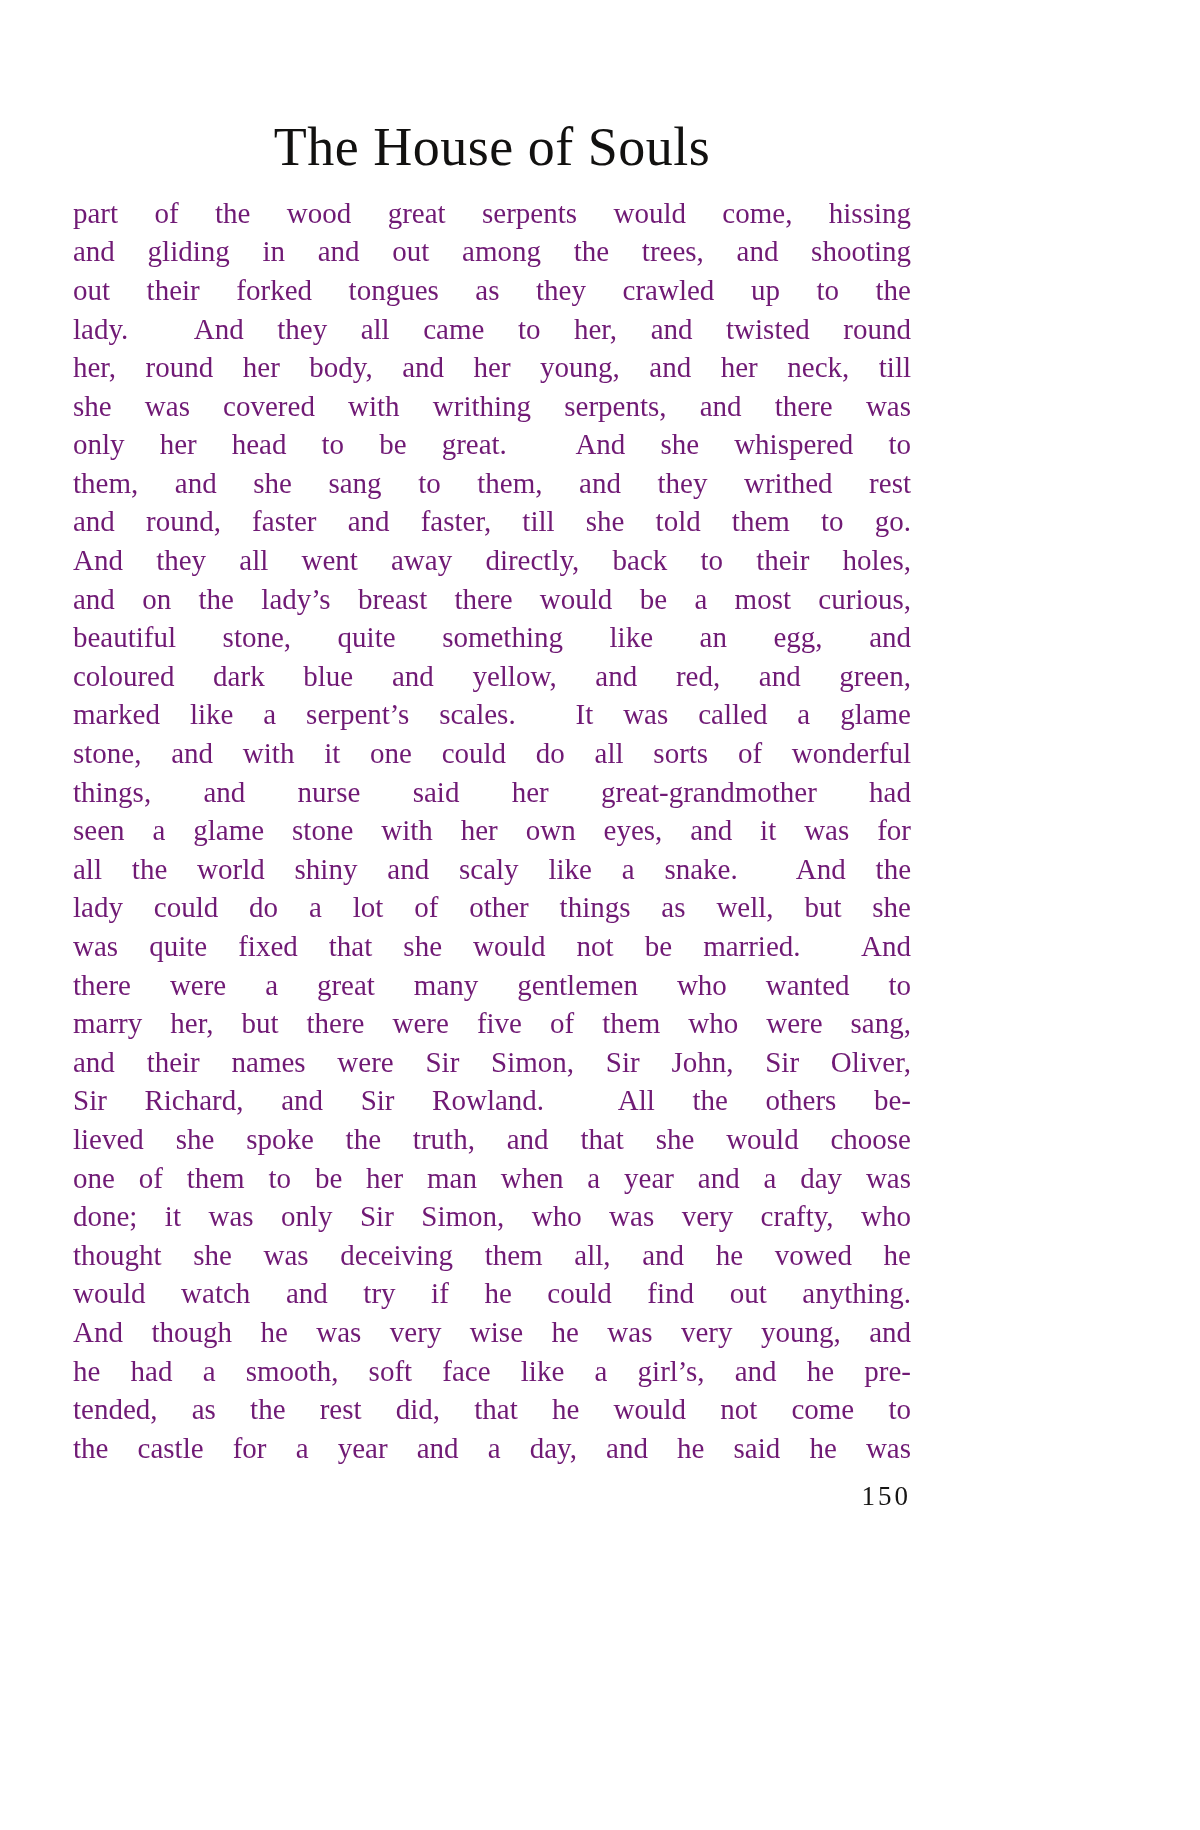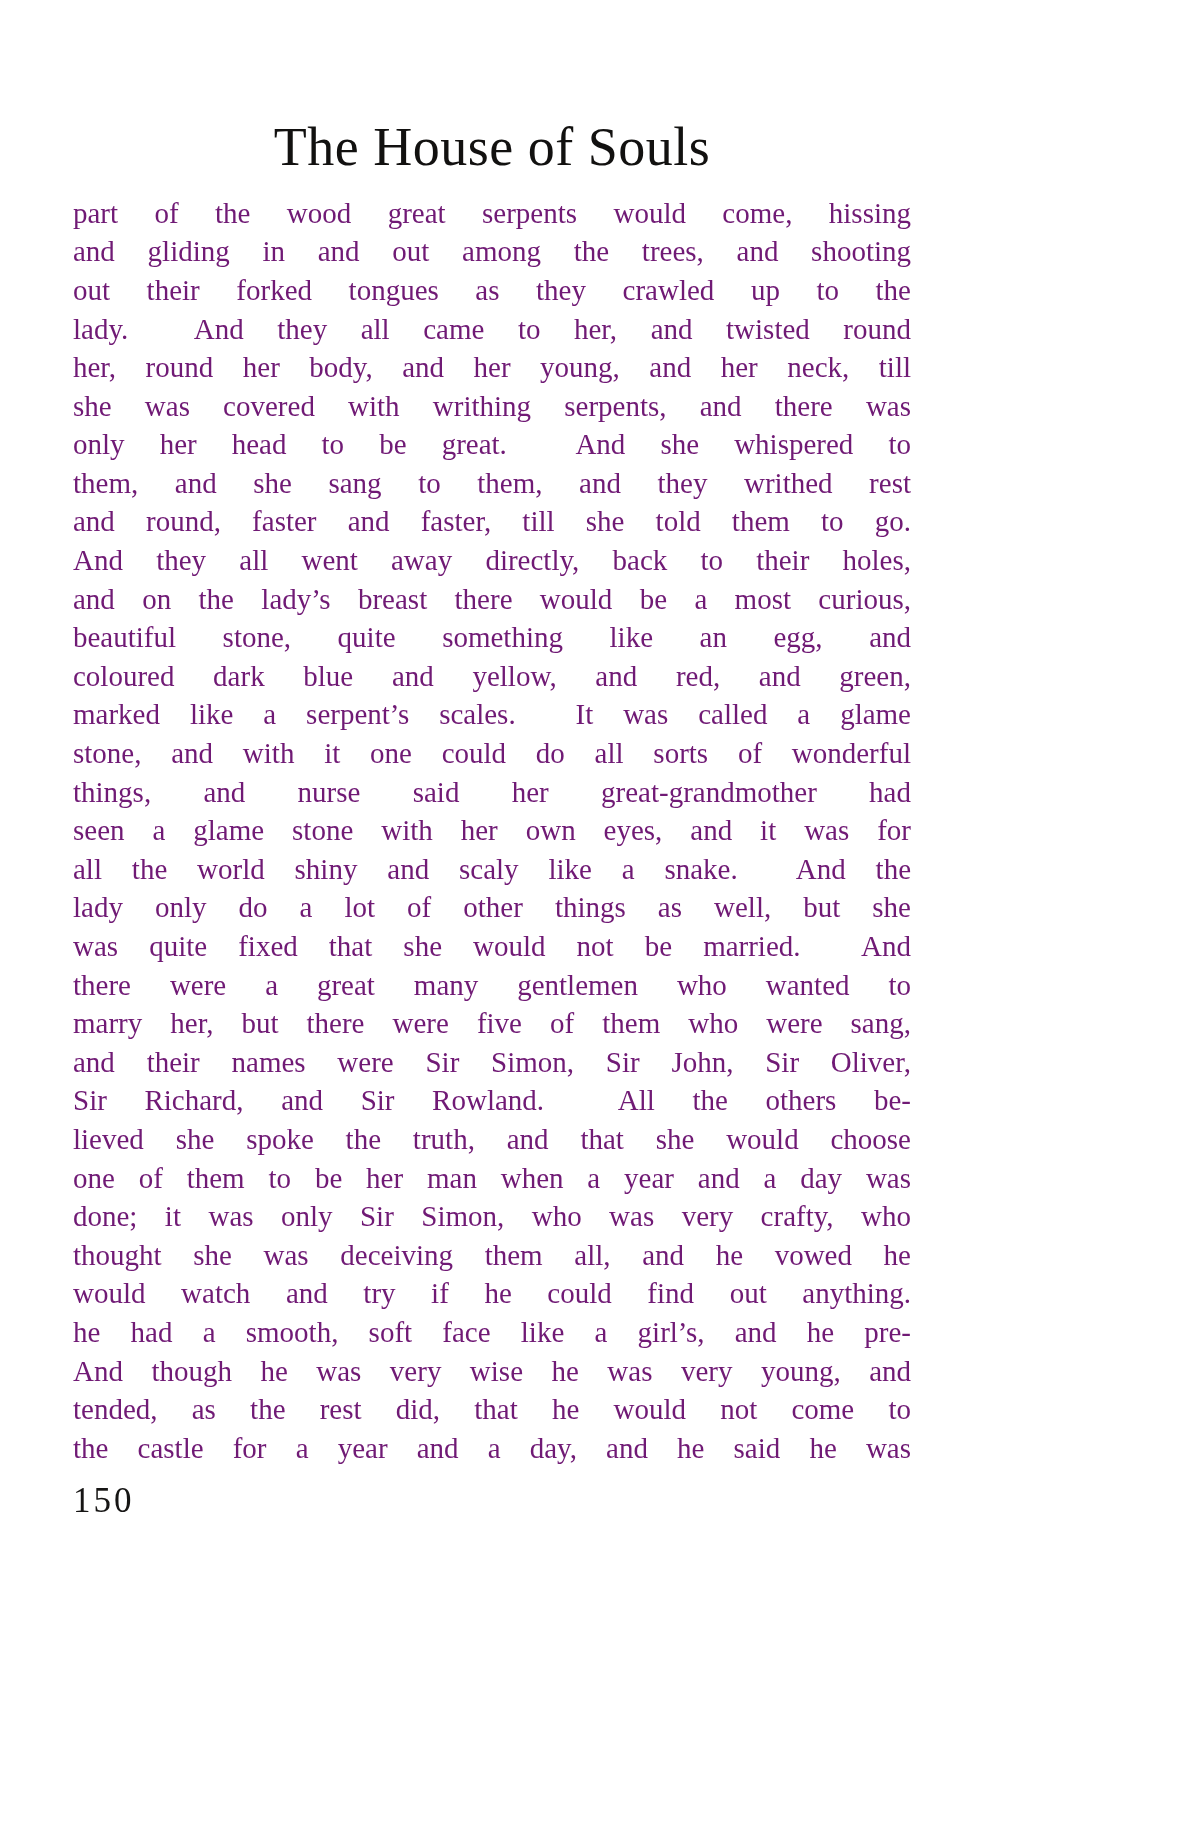--- a/index.html
+++ b/index.html
@@ -40,22 +40,22 @@
     line-height: 38.6px;
     color: #701a75;
   }
   .line {
     text-align: justify;
     text-align-last: justify;
     white-space: pre-wrap;
   }
   .page-number {
     margin-top: 14px;
-    text-align: left;
-    font-size: 35px;
+    text-align: right;
+    font-size: 27px;
     letter-spacing: 3px;
     color: #161514;
   }
 </style>
 </head>
 <body>
 
 <div class="page">
   <div class="content">
 
@@ -73,33 +73,33 @@
         <div class="line">and round, faster and faster, till she told them to go.</div>
         <div class="line">And they all went away directly, back to their holes,</div>
         <div class="line">and on the lady’s breast there would be a most curious,</div>
         <div class="line">beautiful stone, quite something like an egg, and</div>
         <div class="line">coloured dark blue and yellow, and red, and green,</div>
         <div class="line">marked like a serpent’s scales.  It was called a glame</div>
         <div class="line">stone, and with it one could do all sorts of wonderful</div>
         <div class="line">things, and nurse said her great-grandmother had</div>
         <div class="line">seen a glame stone with her own eyes, and it was for</div>
         <div class="line">all the world shiny and scaly like a snake.  And the</div>
-        <div class="line">lady only do a lot of other things as well, but she</div>
+        <div class="line">lady could do a lot of other things as well, but she</div>
         <div class="line">was quite fixed that she would not be married.  And</div>
         <div class="line">there were a great many gentlemen who wanted to</div>
         <div class="line">marry her, but there were five of them who were sang,</div>
         <div class="line">and their names were Sir Simon, Sir John, Sir Oliver,</div>
         <div class="line">Sir Richard, and Sir Rowland.  All the others be-</div>
         <div class="line">lieved she spoke the truth, and that she would choose</div>
         <div class="line">one of them to be her man when a year and a day was</div>
         <div class="line">done; it was only Sir Simon, who was very crafty, who</div>
         <div class="line">thought she was deceiving them all, and he vowed he</div>
         <div class="line">would watch and try if he could find out anything.</div>
+        <div class="line">And though he was very wise he was very young, and</div>
         <div class="line">he had a smooth, soft face like a girl’s, and he pre-</div>
-        <div class="line">And though he was very wise he was very young, and</div>
         <div class="line">tended, as the rest did, that he would not come to</div>
         <div class="line">the castle for a year and a day, and he said he was</div>
       </div>
 
     <div class="page-number">150</div>
 
   </div>
 </div>
 
 </body></html>

